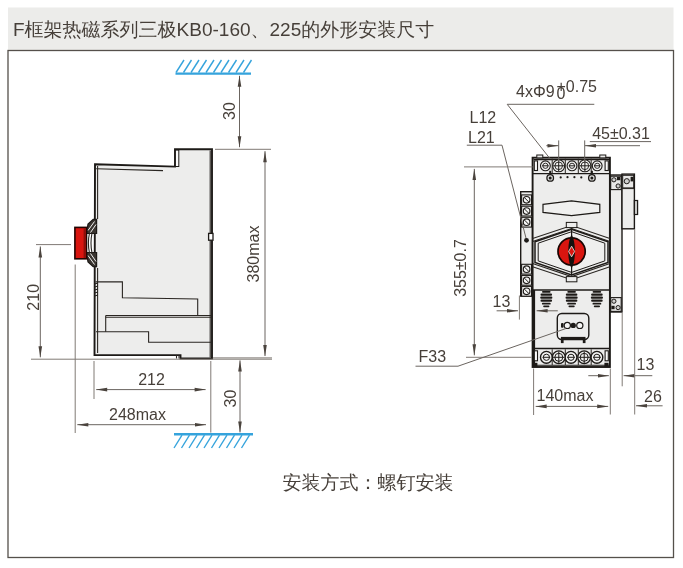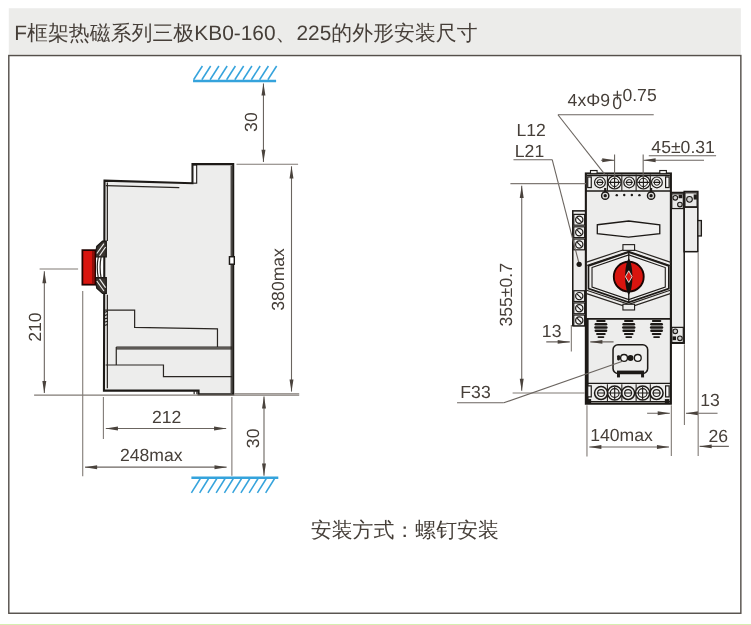--- a/index.html
+++ b/index.html
@@ -1,16 +1,16 @@
 <!DOCTYPE html>
 <html><head>
 <meta charset="utf-8">
 <style>
 html,body{margin:0;padding:0;background:#fff;}
-#page{position:relative;width:683px;height:568px;background:#84cc16;font-family:"Liberation Sans",sans-serif;}
+#page{position:relative;width:683px;height:568px;background:#86efac;font-family:"Liberation Sans",sans-serif;}
 svg{position:absolute;left:0;top:0;}
 text{font-family:"Liberation Sans",sans-serif;fill:#463f39;}
 .dim{font-size:16px;}
 .thn{stroke:#2a2622;stroke-width:1.1;fill:none;}
 .dml{stroke:#6b6560;stroke-width:1;fill:none;}
 .gxl{stroke:#807a75;stroke-width:1;fill:none;}
 </style>
 </head>
 <body>
 <div id="page">

